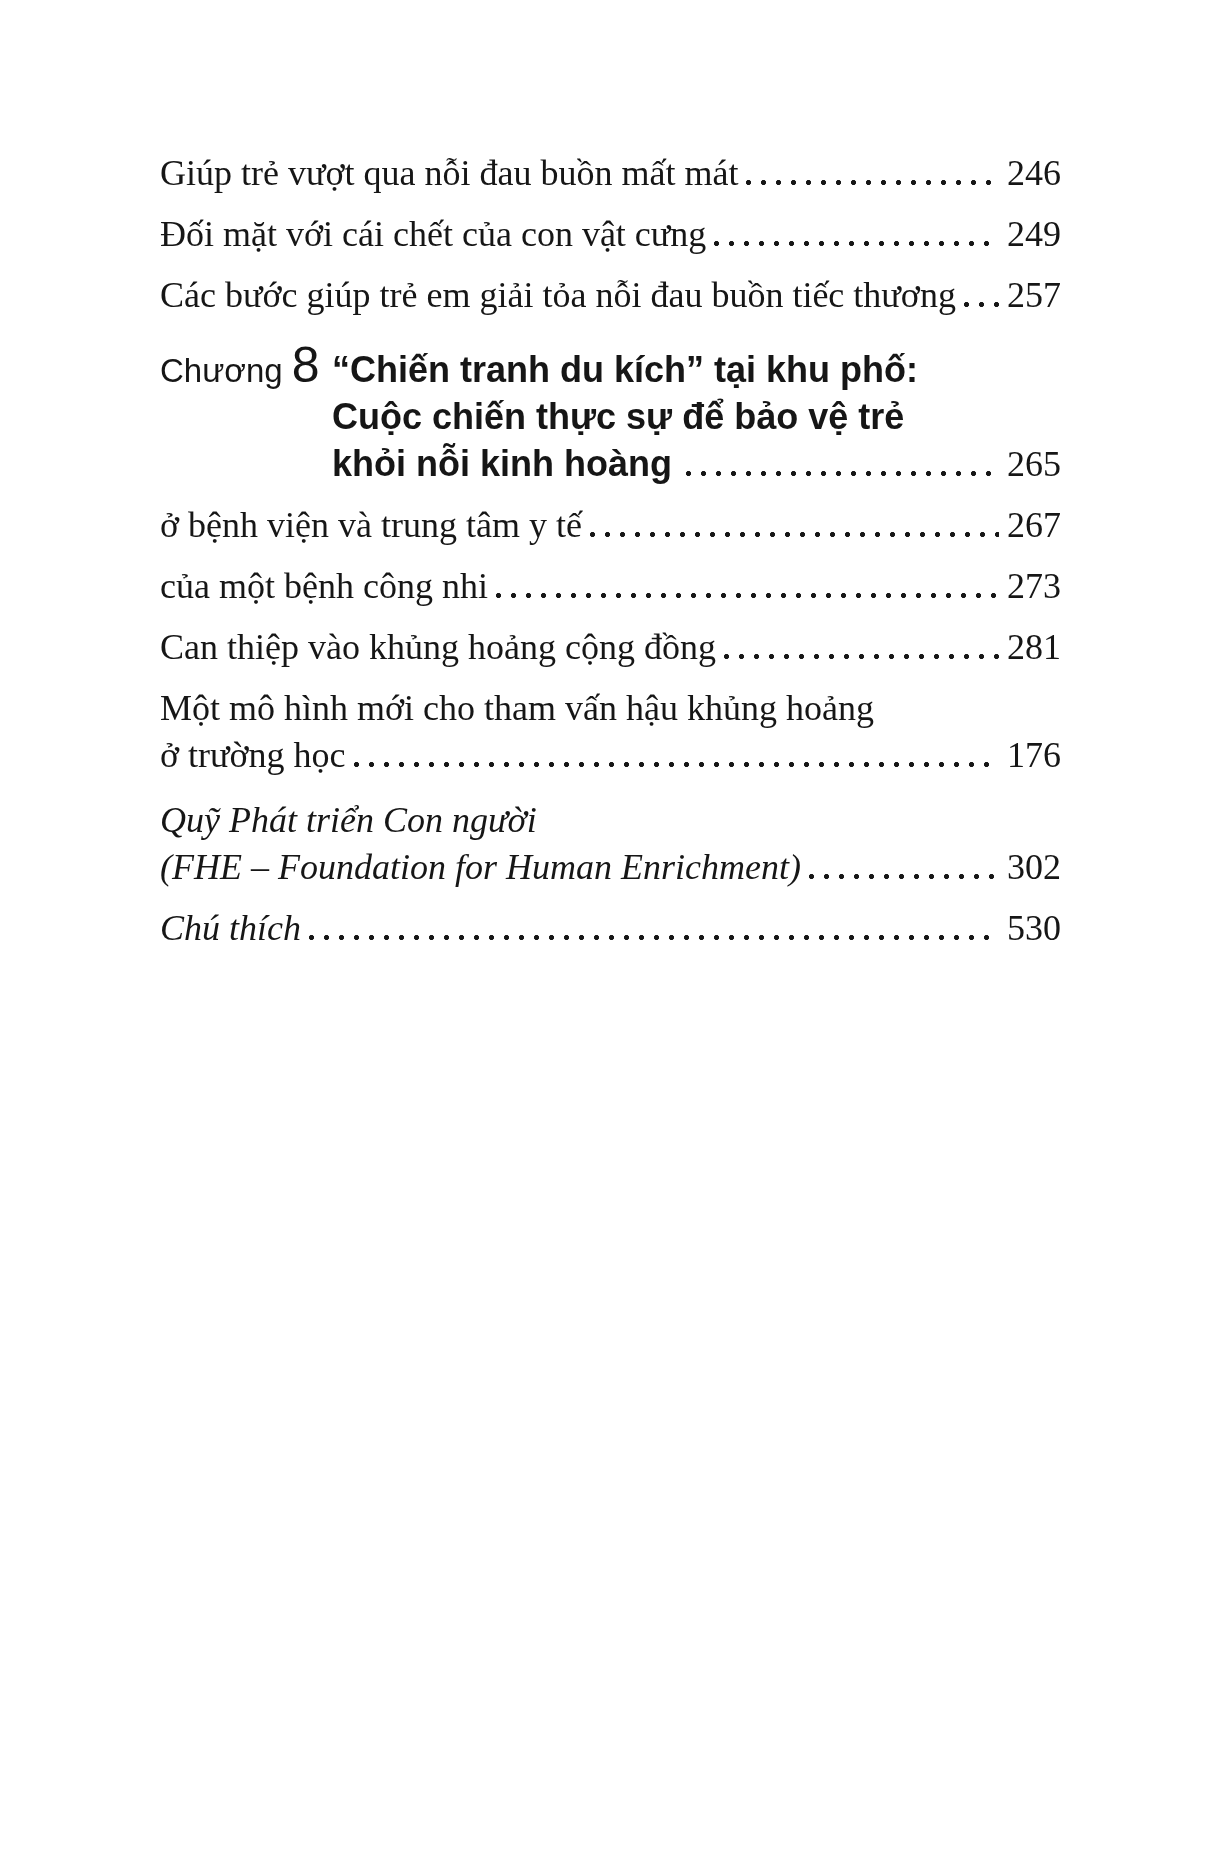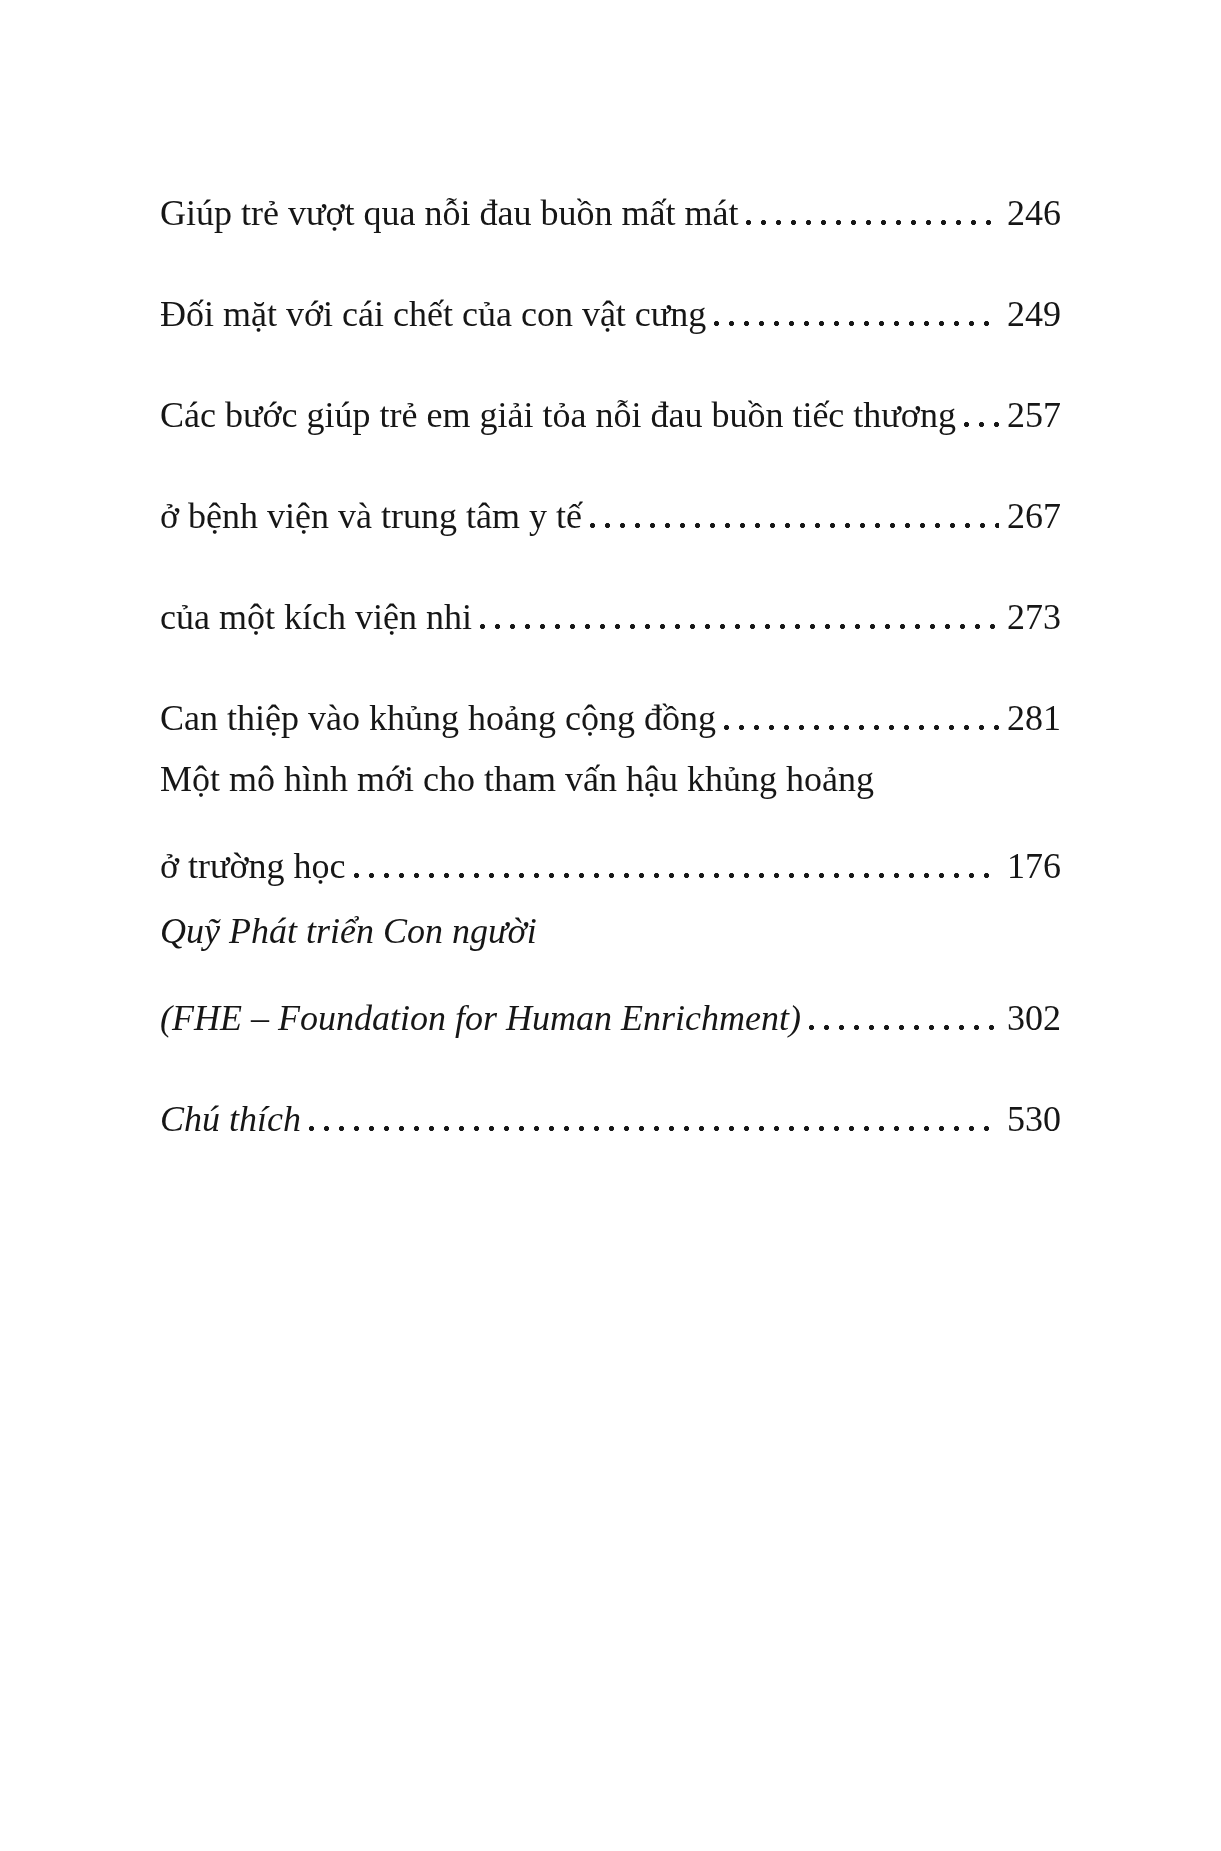--- a/index.html
+++ b/index.html
@@ -30,21 +30,21 @@
   .leader {
     flex: 1 1 auto;
     min-width: 12px;
     height: 5px;
     margin: 0 8px;
     background-image: radial-gradient(circle at 2.5px 2.5px, #161616 2.2px, rgba(0,0,0,0) 2.9px);
     background-size: 15px 5px;
     background-repeat: repeat-x;
     background-position: left bottom;
   }
-  .pg { flex: 0 0 auto; font-style: normal; margin-top: 40px; }
+  .pg { flex: 0 0 auto; font-style: normal; }
   .italic .line, .italic .t { font-style: italic; }
 
   .chapter {
     display: flex;
     align-items: baseline;
     margin-top: 17px;
     margin-bottom: 14px;
     font-family: "Liberation Sans", sans-serif;
   }
   .ch-label {
@@ -94,32 +94,46 @@
     </div>
 
     <div class="entry">
       <div class="row">
         <span class="t">Các bước giúp trẻ em giải tỏa nỗi đau buồn tiếc thương</span>
         <span class="leader"></span>
         <span class="pg">257</span>
       </div>
     </div>
 
+    <div class="chapter">
+      <div class="ch-label">
+        <span class="ch-word">Chương</span><span class="ch-num">8</span>
+      </div>
+      <div class="ch-title">
+        <div class="line">“Chiến tranh du kích” tại khu phố:</div>
+        <div class="line">Cuộc chiến thực sự để bảo vệ trẻ</div>
+        <div class="row">
+          <span class="line">khỏi nỗi kinh hoàng</span>
+          <span class="leader"></span>
+          <span class="pg">265</span>
+        </div>
+      </div>
+    </div>
 
     <div class="entry">
       <div class="row">
         <span class="t">ở bệnh viện và trung tâm y tế</span>
         <span class="leader"></span>
         <span class="pg">267</span>
       </div>
     </div>
 
     <div class="entry">
       <div class="row">
-        <span class="t">của một kích viện nhi</span>
+        <span class="t">của một bệnh công nhi</span>
         <span class="leader"></span>
         <span class="pg">273</span>
       </div>
     </div>
 
     <div class="entry">
       <div class="row">
         <span class="t">Can thiệp vào khủng hoảng cộng đồng</span>
         <span class="leader"></span>
         <span class="pg">281</span>

